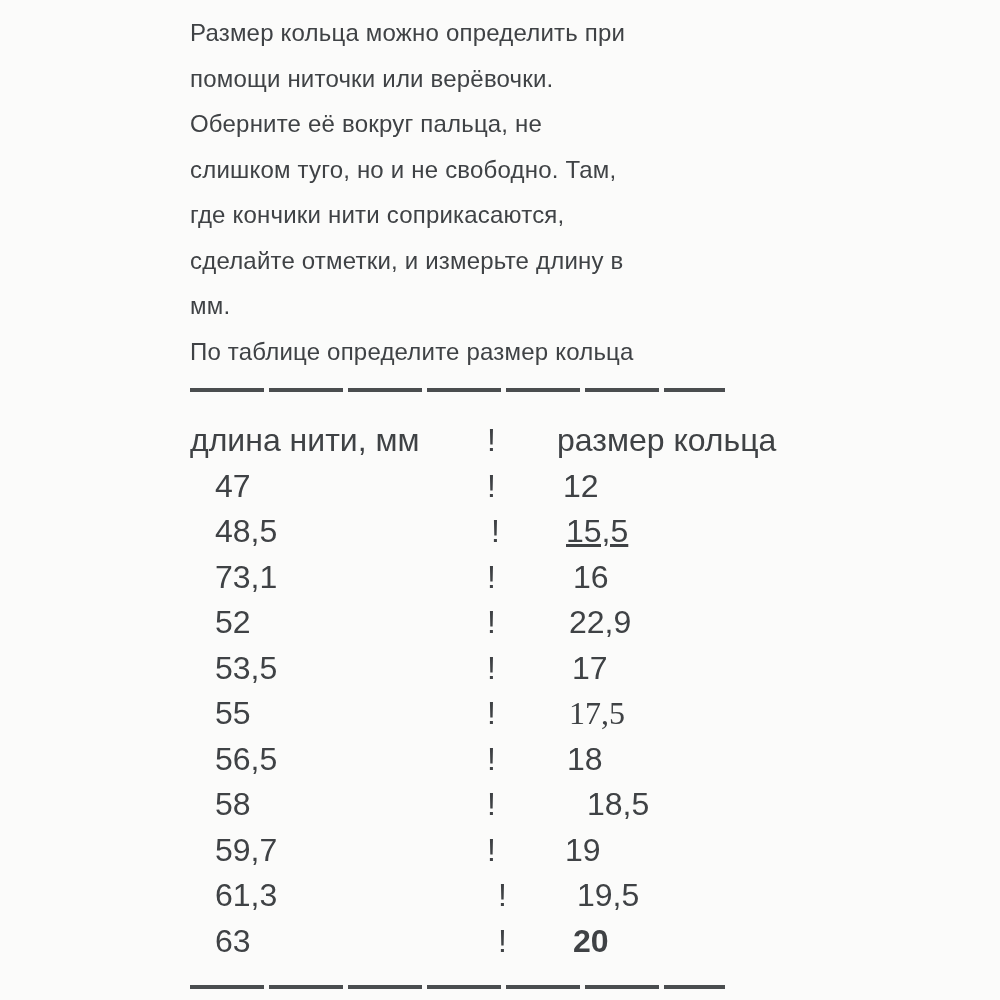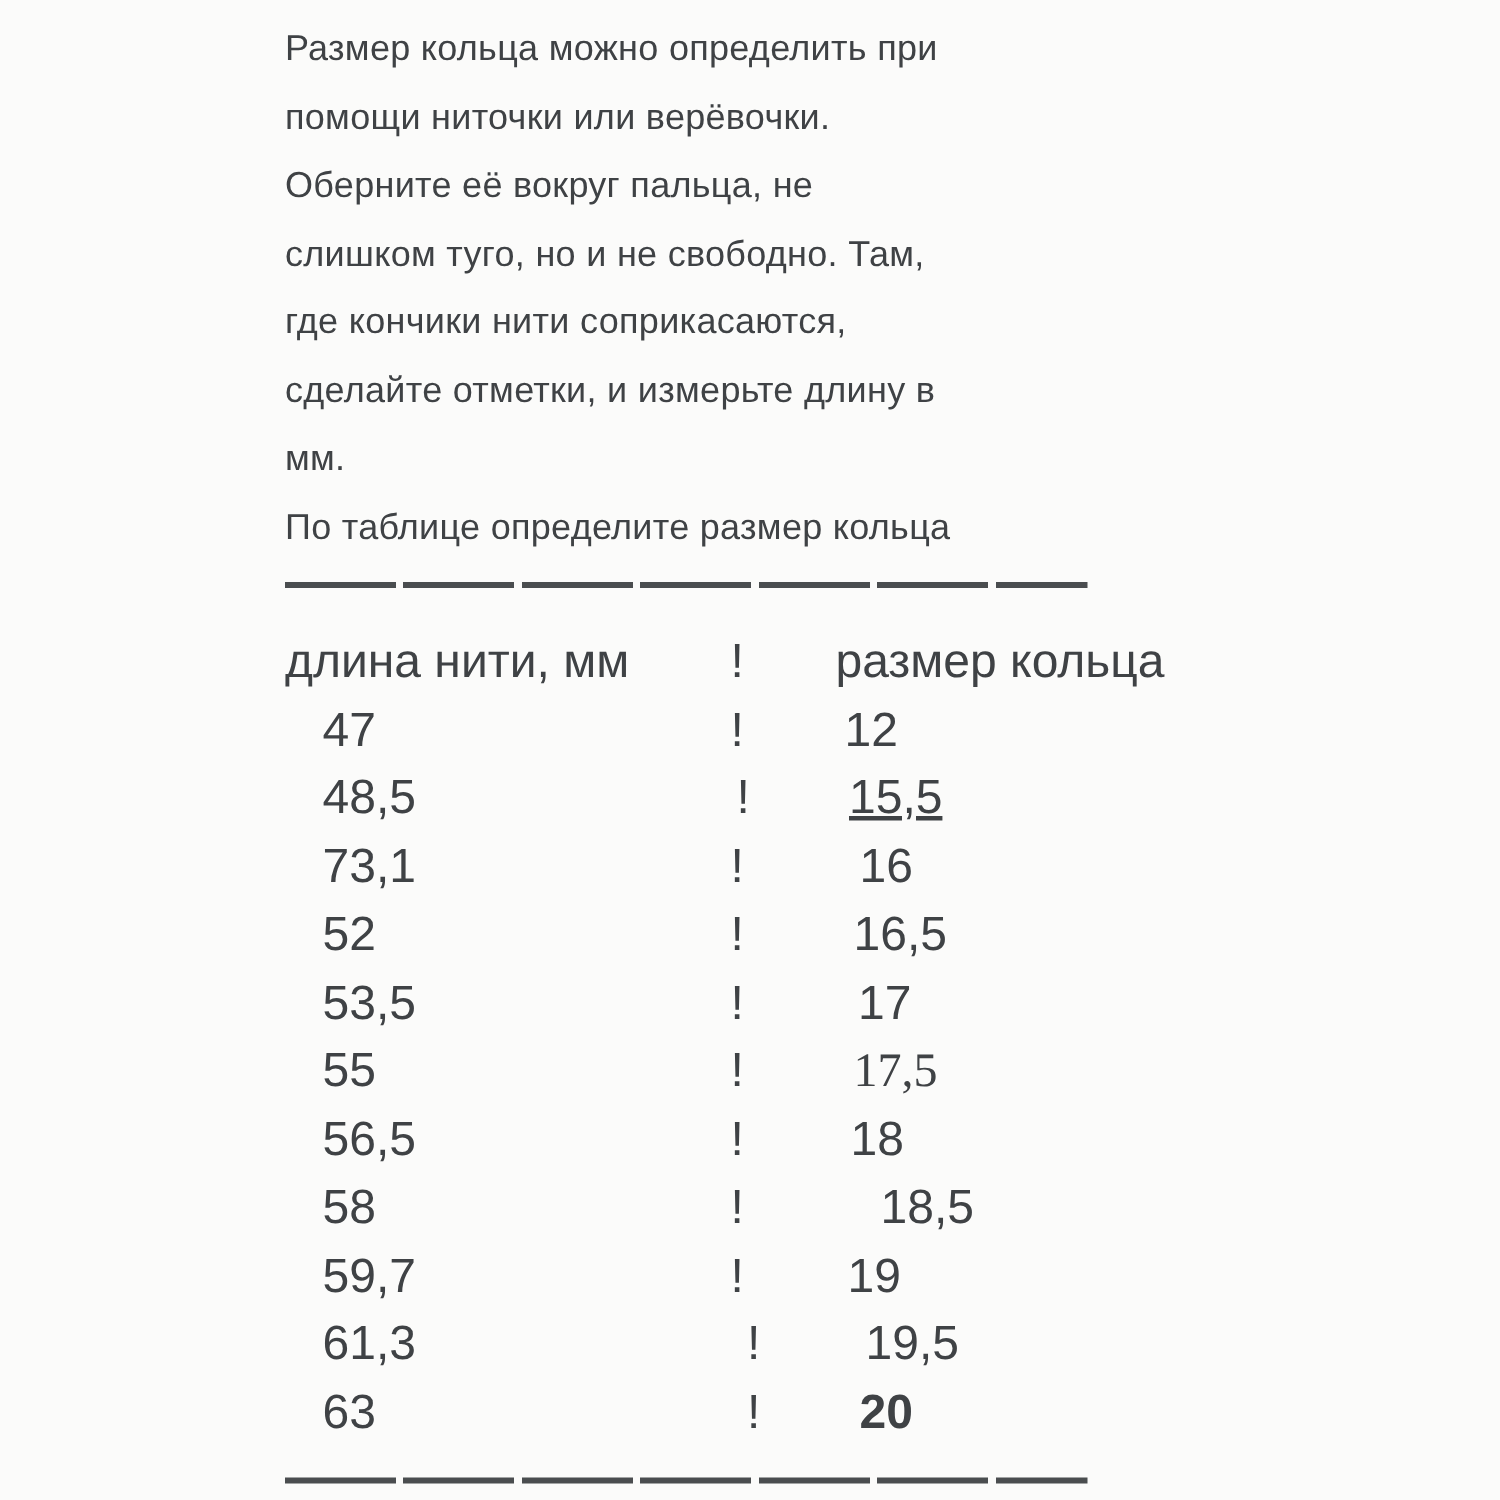--- a/index.html
+++ b/index.html
@@ -109,21 +109,21 @@
         <span class="t-cell t-col2">15,5</span>
       </div>
       <div class="t-row data">
         <span class="t-cell t-col1">73,1</span>
         <span class="t-cell t-sep">!</span>
         <span class="t-cell t-col2">16</span>
       </div>
       <div class="t-row data">
         <span class="t-cell t-col1">52</span>
         <span class="t-cell t-sep">!</span>
-        <span class="t-cell t-col2">16,5</span>
+        <span class="t-cell t-col2">22,9</span>
       </div>
       <div class="t-row data">
         <span class="t-cell t-col1">53,5</span>
         <span class="t-cell t-sep">!</span>
         <span class="t-cell t-col2">17</span>
       </div>
       <div class="t-row data">
         <span class="t-cell t-col1">55</span>
         <span class="t-cell t-sep">!</span>
         <span class="t-cell t-col2">17,5</span>

